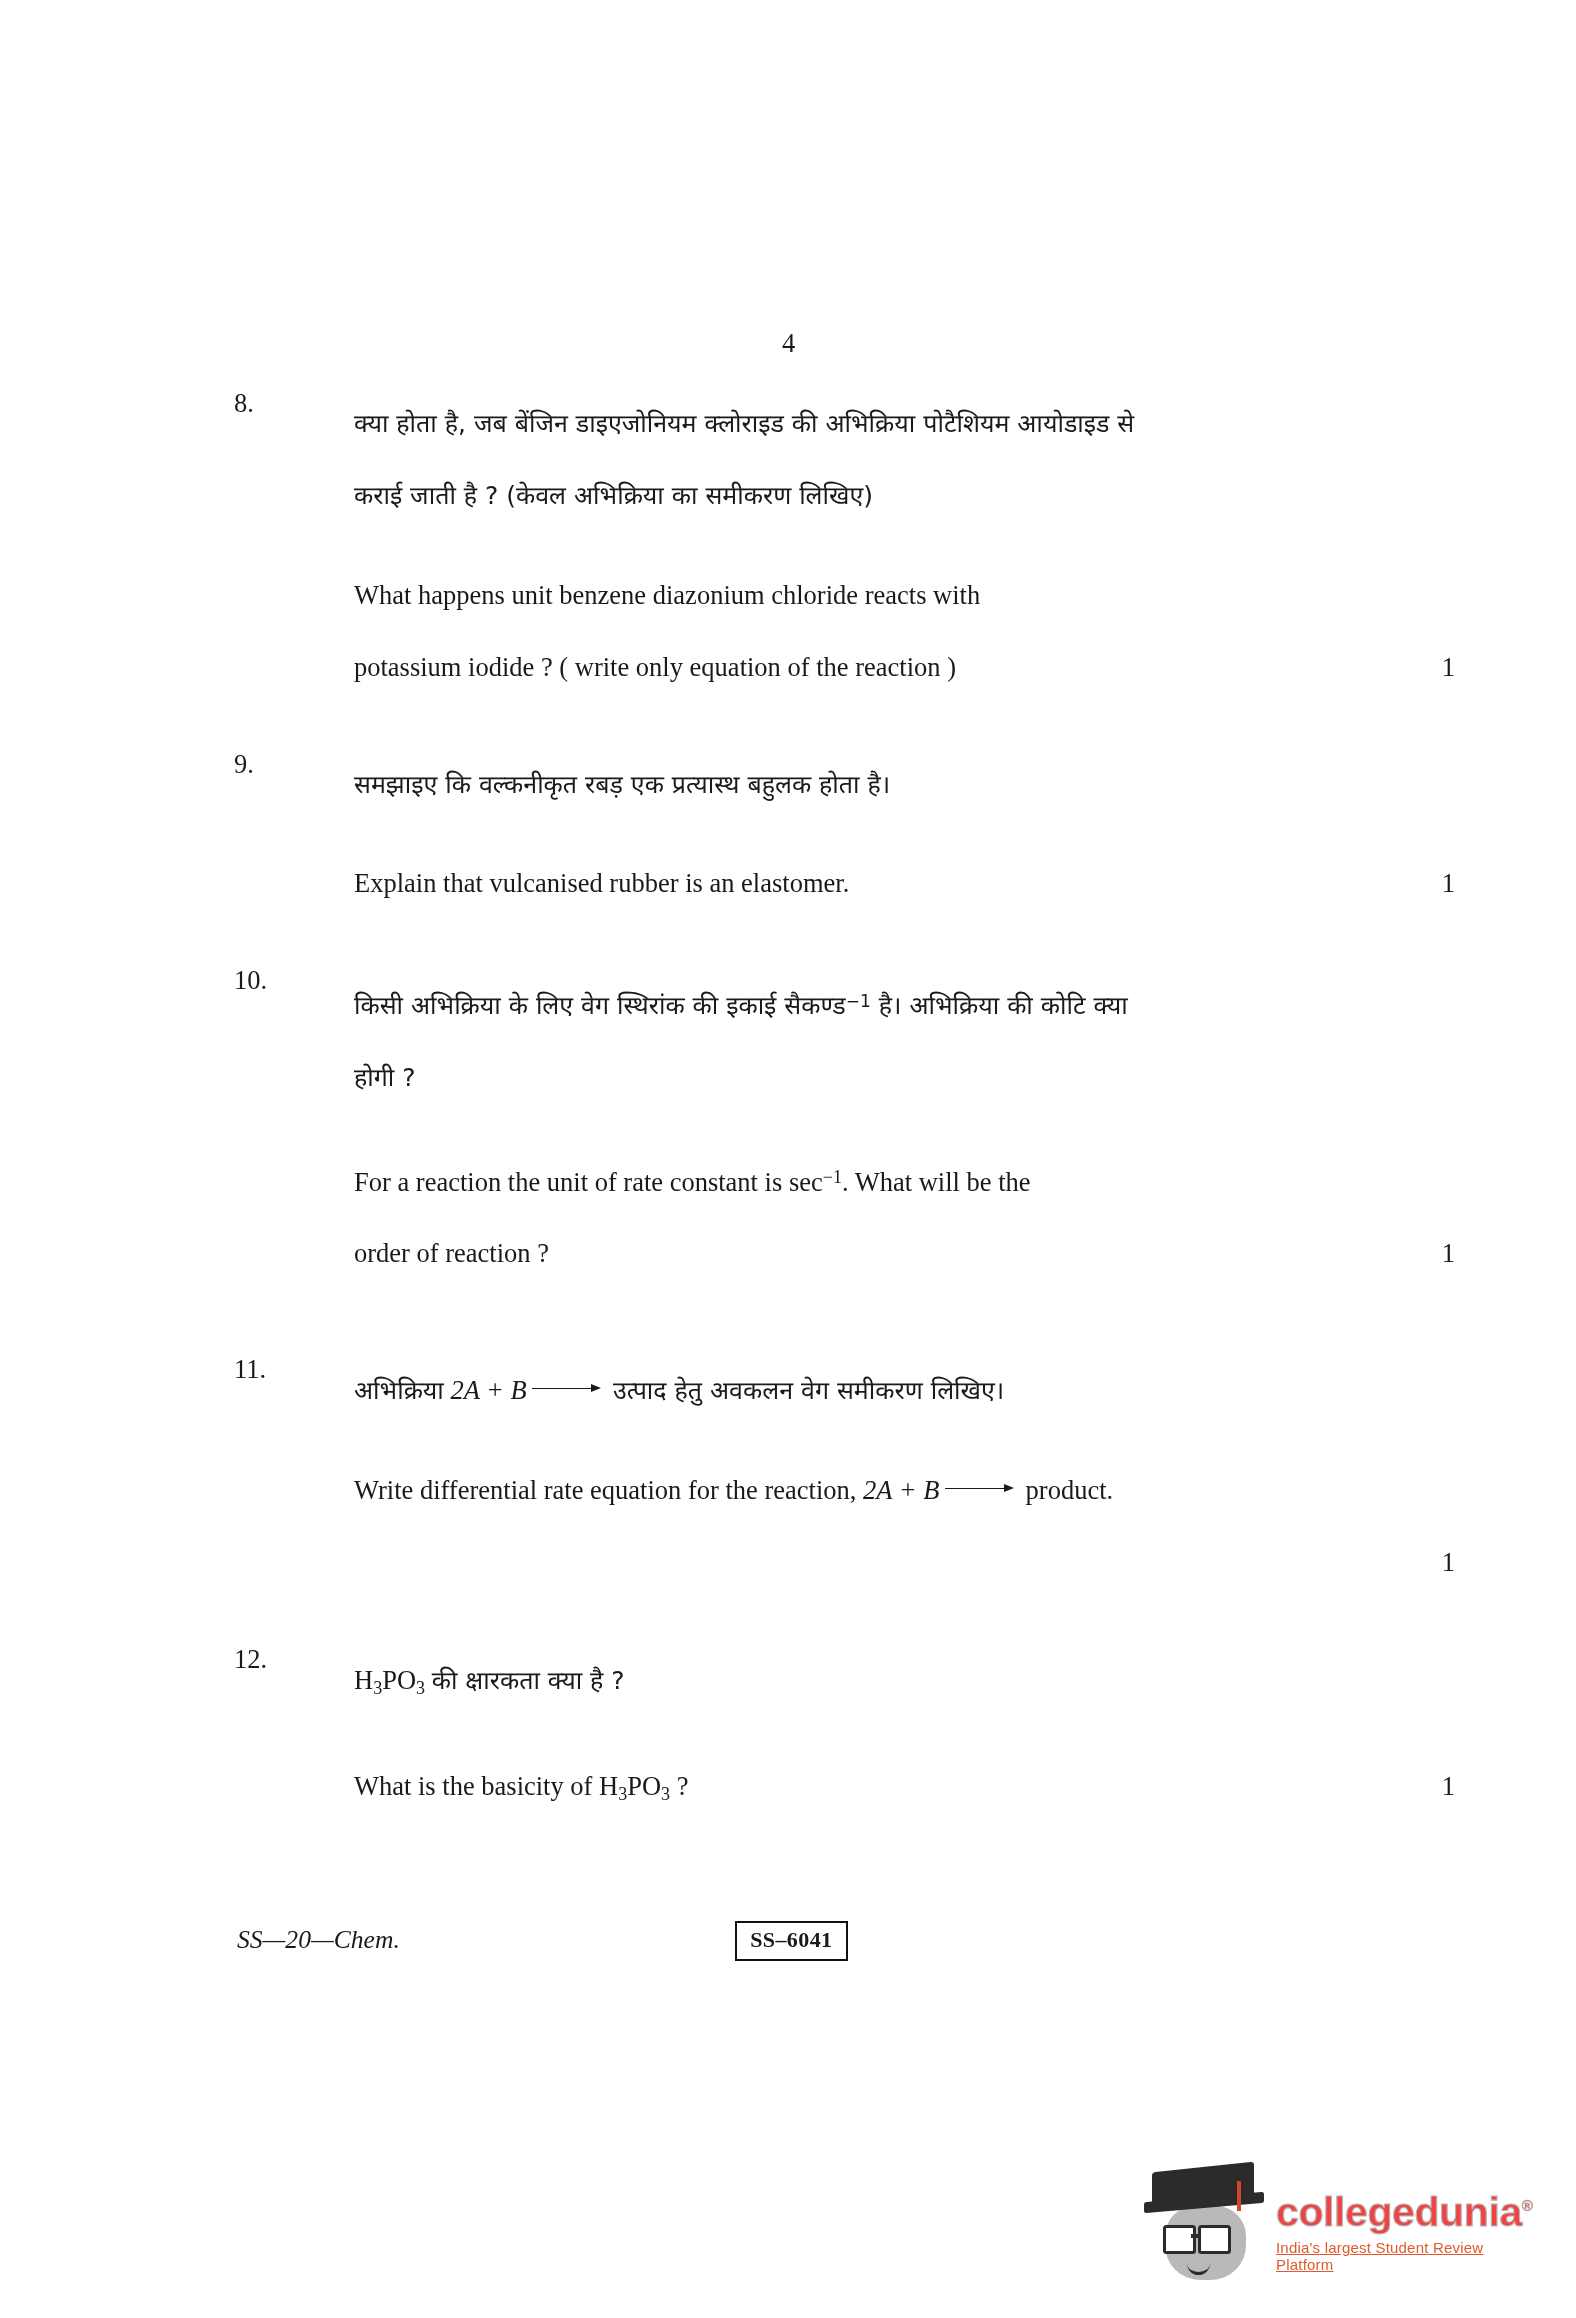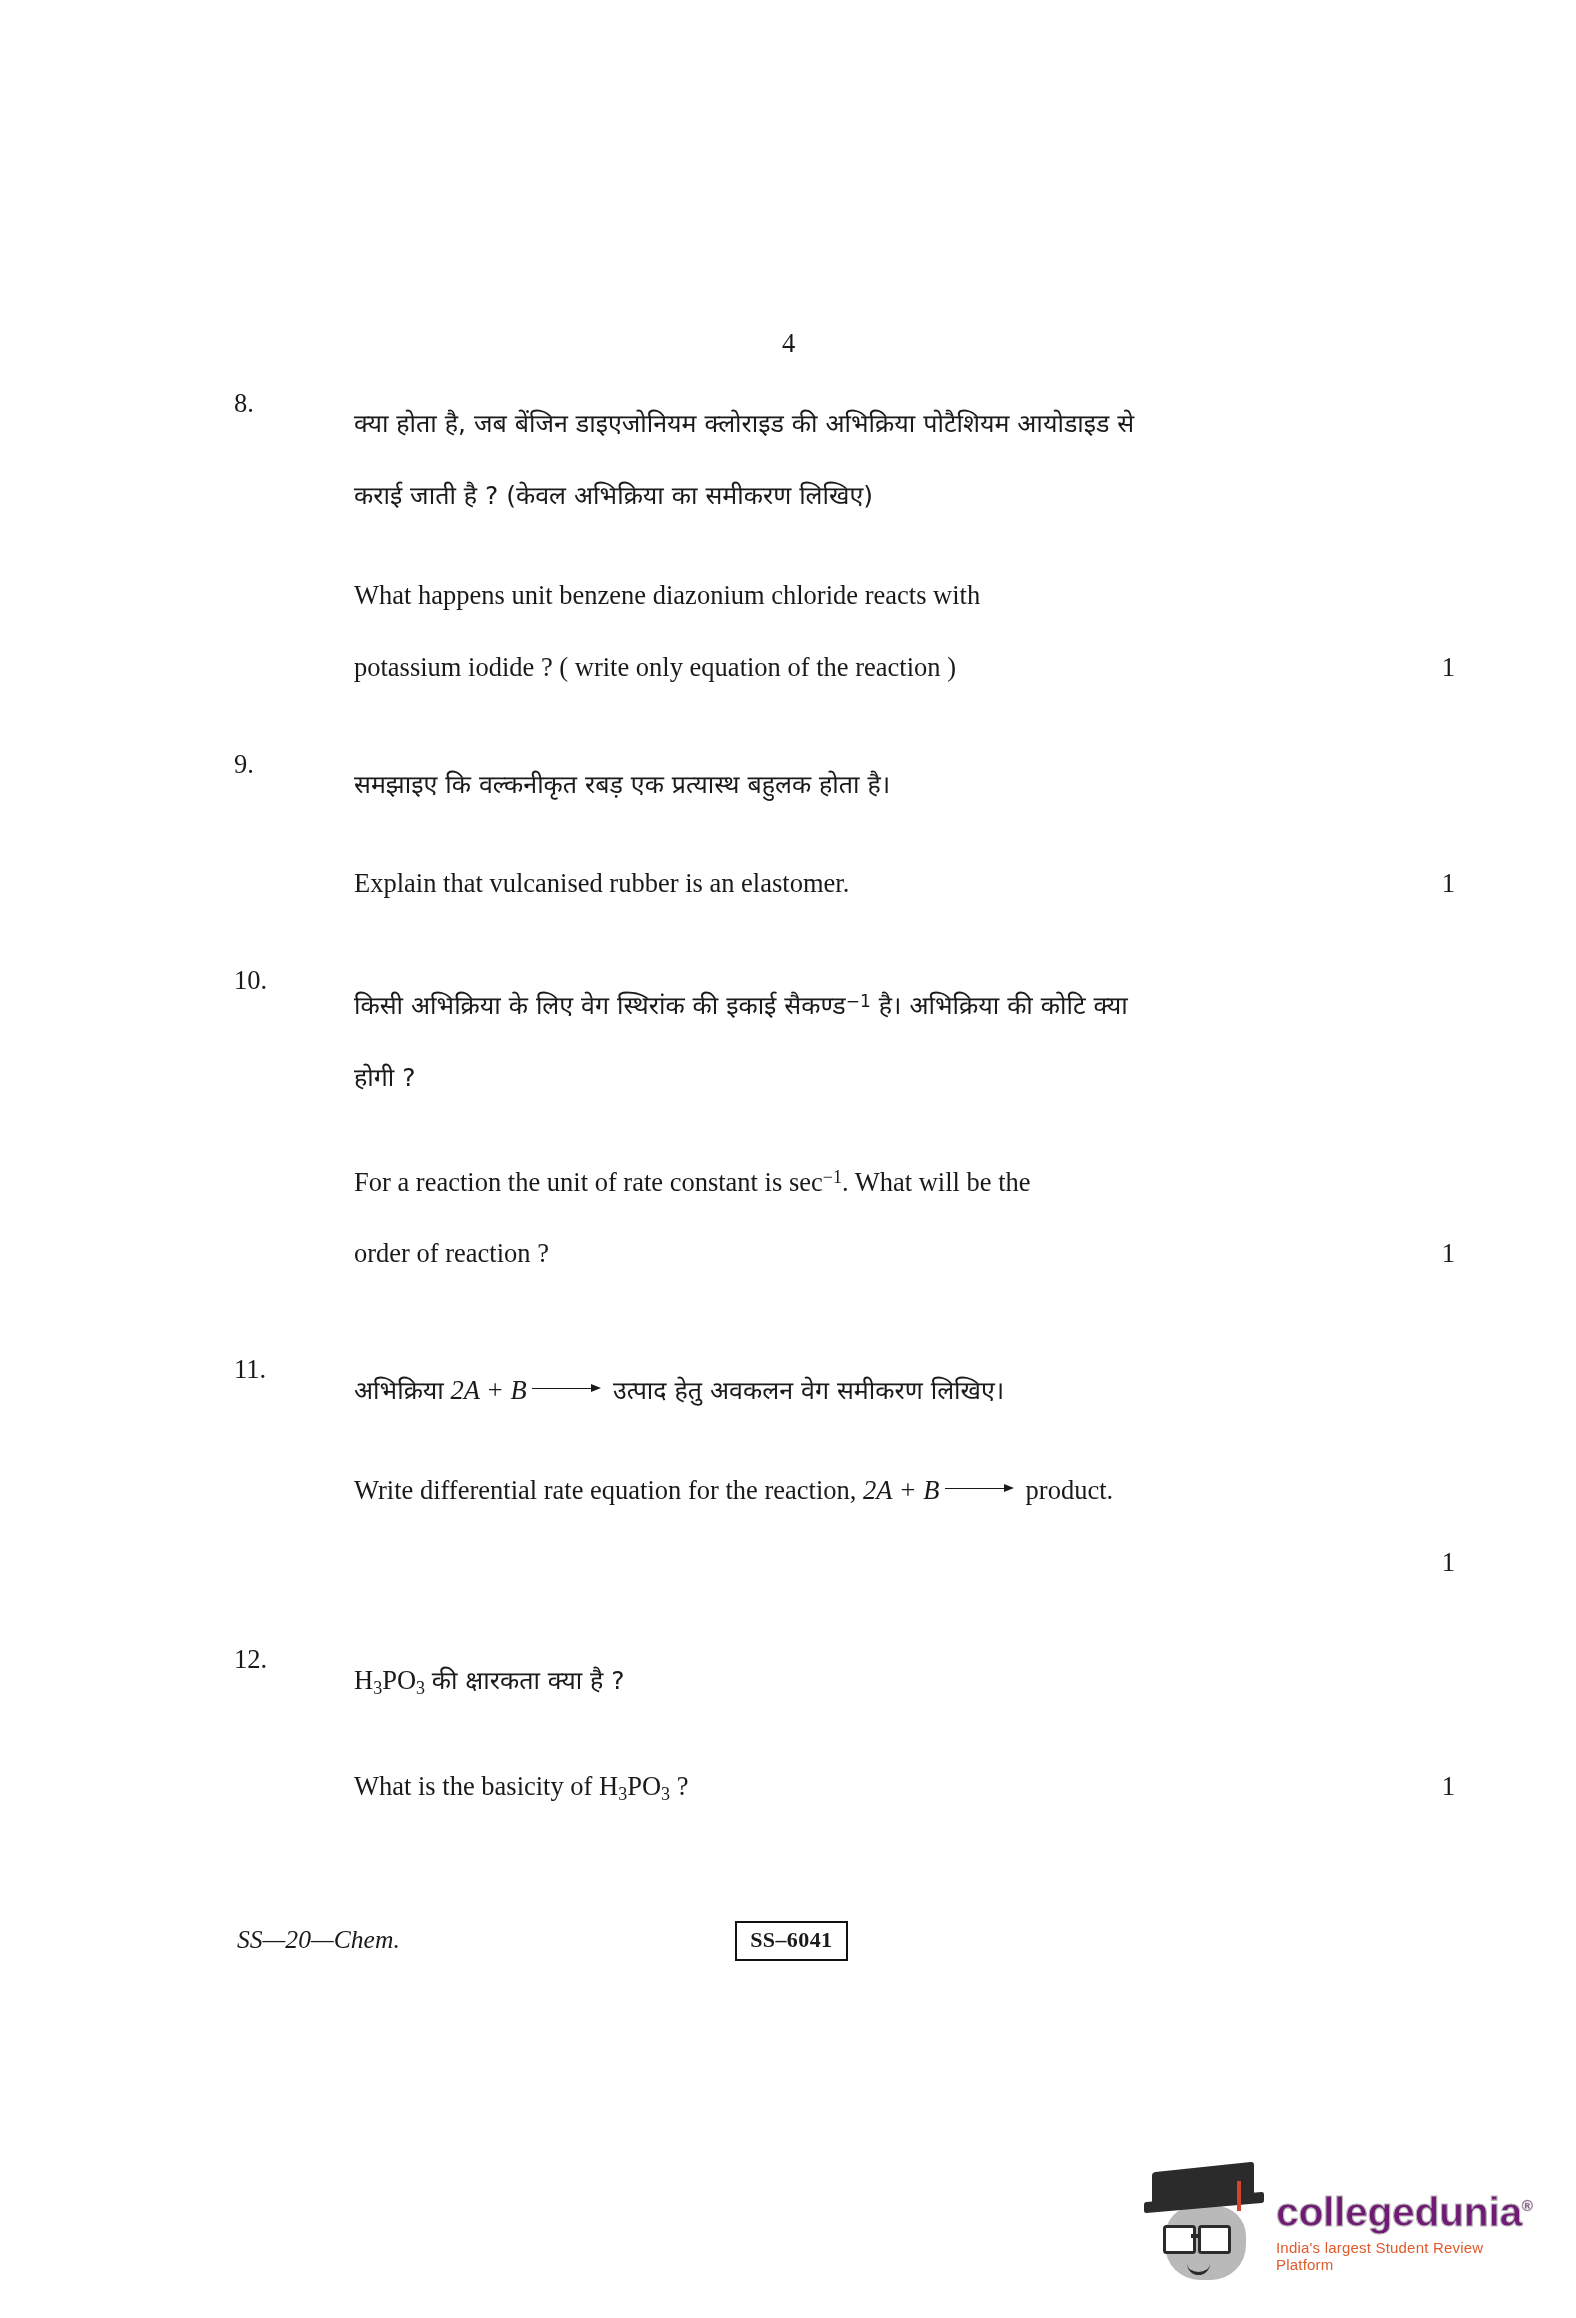--- a/index.html
+++ b/index.html
@@ -137,36 +137,37 @@
   }
   .wm-text {
     position: absolute;
     left: 157px;
     top: 26.5px;
   }
   .wm-title {
     font-family: "Liberation Sans", sans-serif;
     font-size: 41px;
     font-weight: bold;
-    color: #701a75;
+    color: #ef4444;
     letter-spacing: -0.4px;
     text-shadow: 0 0 0.9px #bbb;
     -webkit-text-stroke: 1.1px #b9b9b9;
   }
   .wm-title .reg {
     font-size: 15px;
     vertical-align: super;
     -webkit-text-stroke: 0.5px #b9b9b9;
   }
   .wm-sub {
     font-family: "Liberation Sans", sans-serif;
     font-size: 15px;
     color: #e05a2b;
     margin-top: 3.5px;
     letter-spacing: 0.2px;
+    text-decoration: underline;
   }
   .wm-face {
     position: absolute;
     left: 19.4px;
     top: 5.3px;
     width: 131px;
     height: 124px;
   }
   .wm-cap {
     position: absolute;

